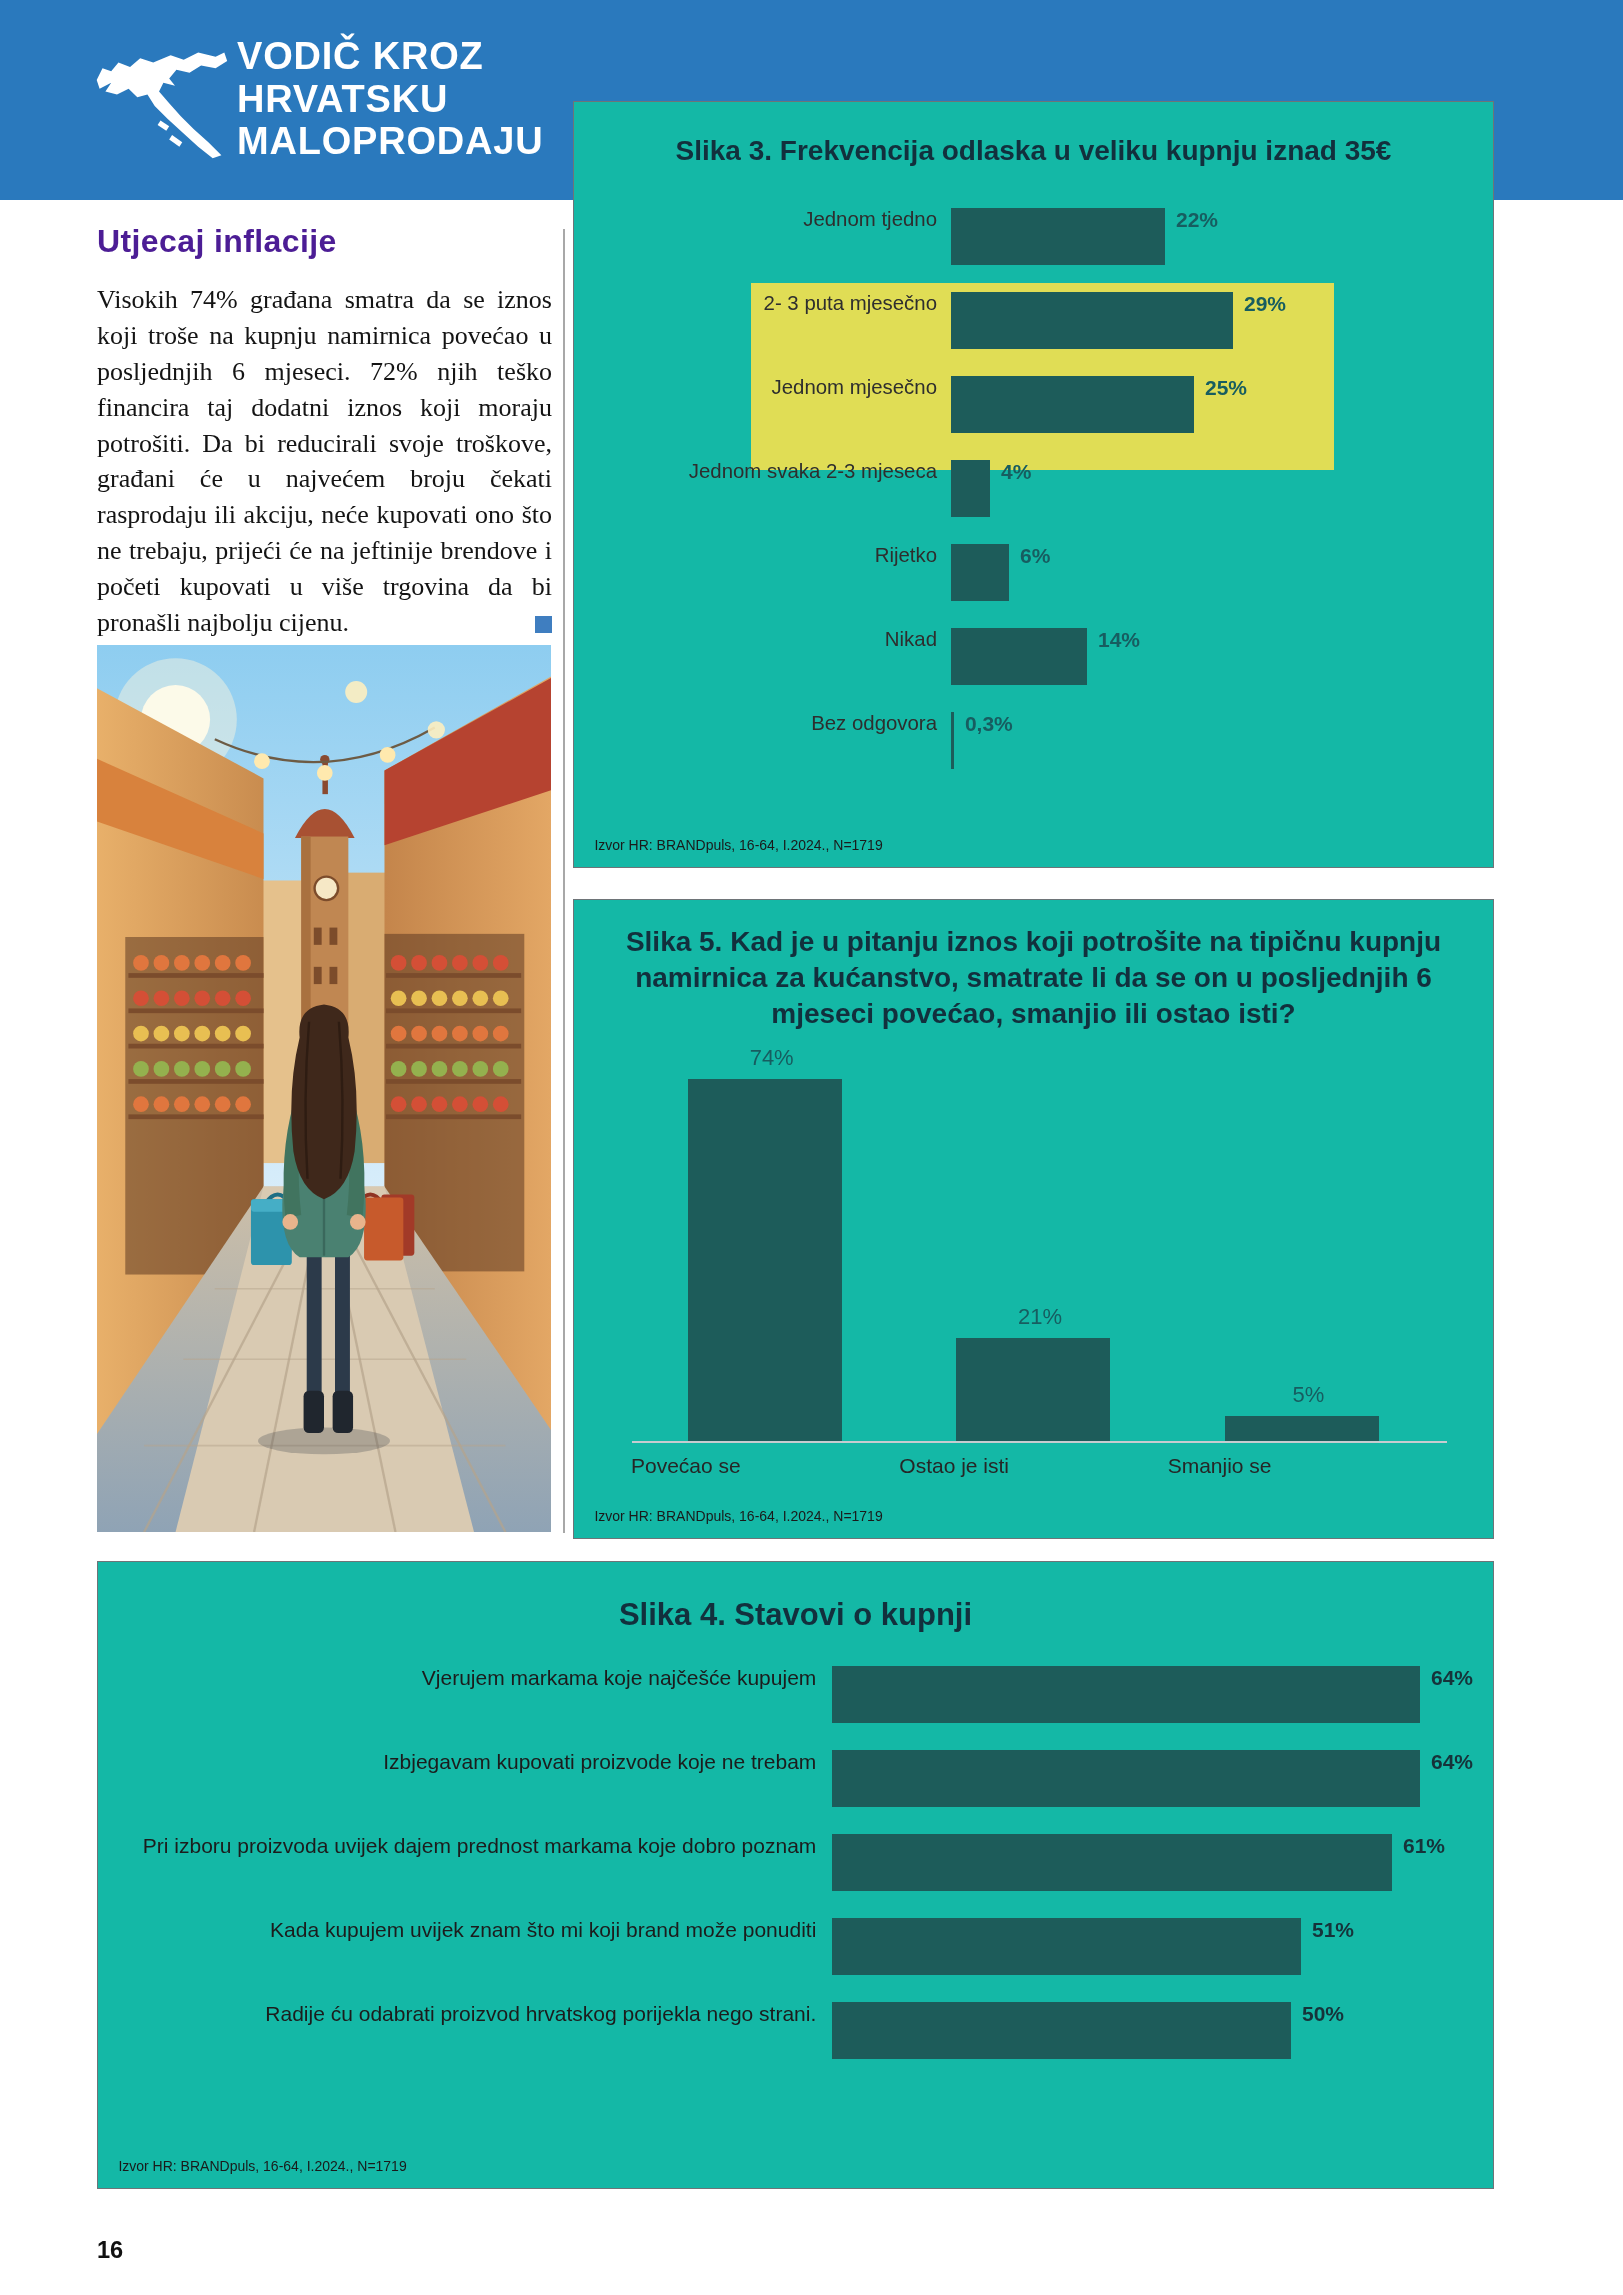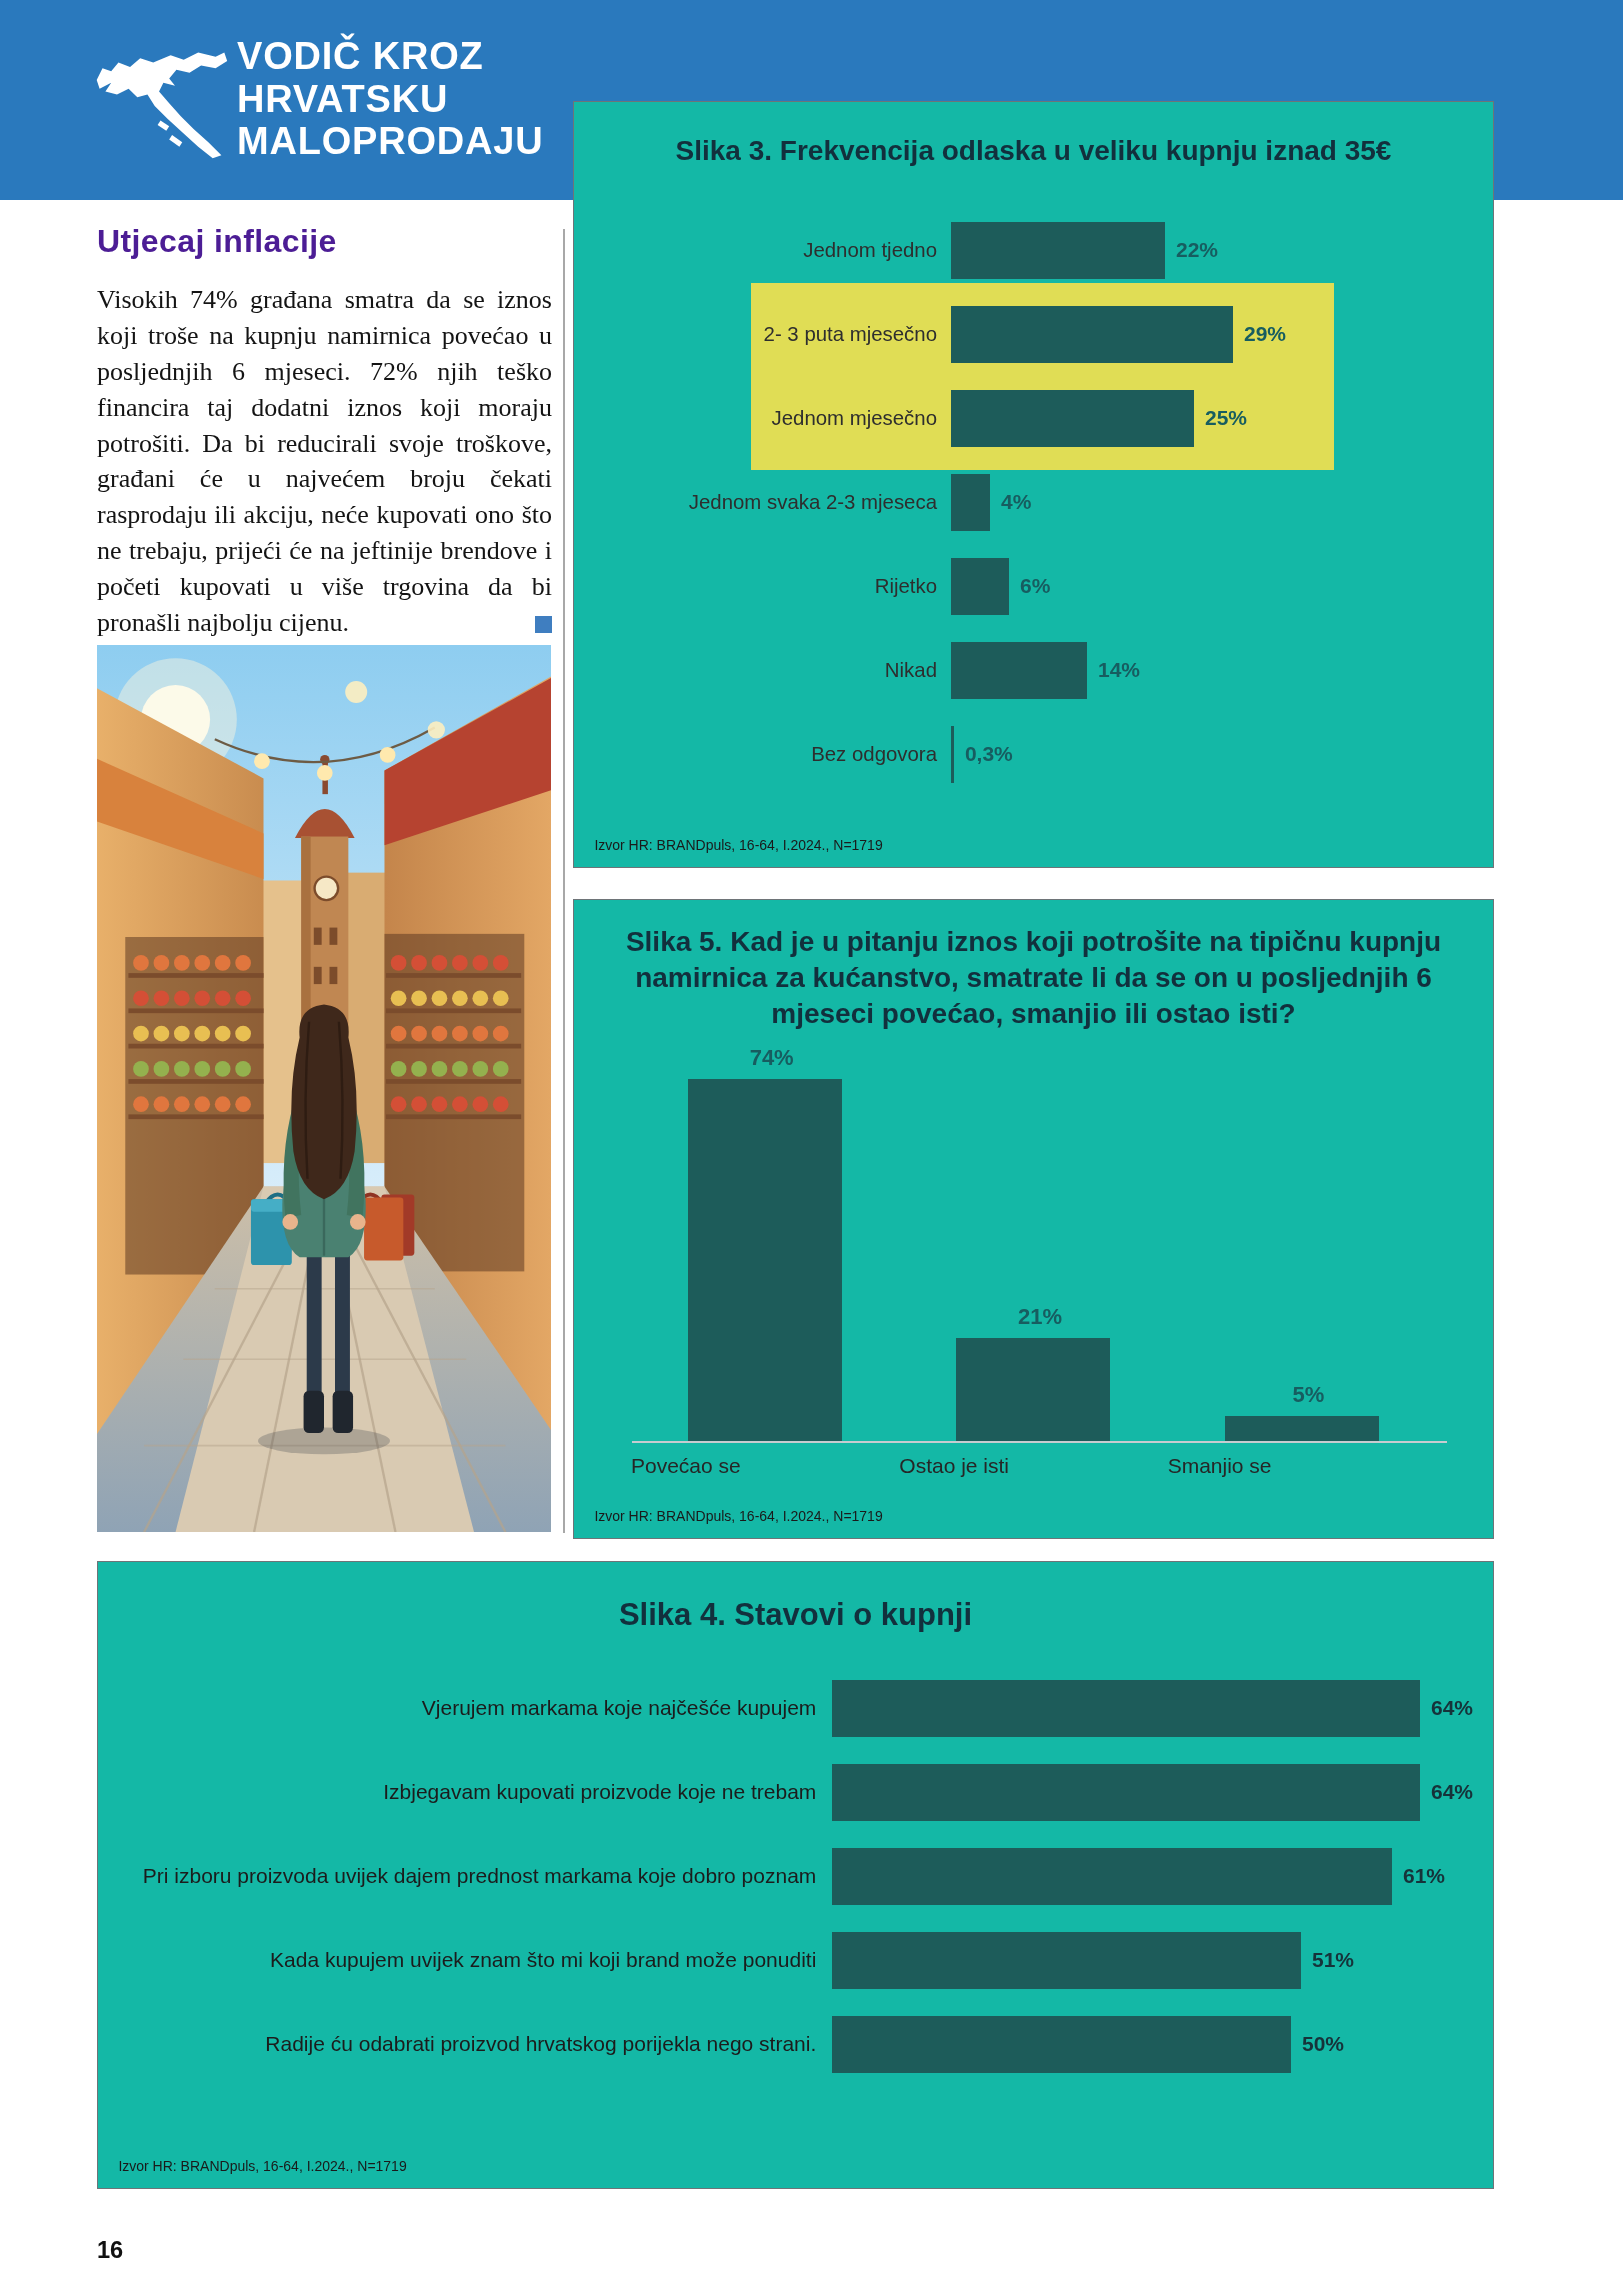--- a/index.html
+++ b/index.html
@@ -34,34 +34,34 @@
   .chart-title { text-align:center; color:#12303d; font-weight:700; font-size:28px;
                  margin:31px 38px 0 38px; line-height:1.3; }
   #box-slika5 .chart-title { margin-top:23.6px; }
   #box-slika4 .chart-title { font-size:31px; margin-top:33px; }
 
   .source { position:absolute; left:20.4px; bottom:14px; font-size:14px; color:#1a1a1a; }
 
   
   .hrows { position:relative; margin-top:39px; }
   #box-slika4 .hrows { margin-top:31px; }
-  .hrow { position:relative; display:flex; align-items:center; height:84px; z-index:1; }
+  .hrow { position:relative; display:flex; align-items:flex-start; height:84px; z-index:1; }
   .hlabel { width:377px; flex:none; text-align:right; padding-right:14px;
             font-size:20.4px; color:#2e2e2e; line-height:1.15; }
   .hbar { height:57px; background:#1d5c5a; flex:none; }
   .hval { margin-left:11px; font-weight:700; font-size:21px; color:#175d60; white-space:nowrap; }
   .band { position:absolute; background:#e0dd55; z-index:0; }
   #box-slika4 .hlabel { width:734px; font-size:21px; color:#1c1c1c; padding-right:15.7px; }
   #box-slika4 .hval { color:#16333a; }
 
   
   .vplot { display:flex; align-items:flex-end; justify-content:space-between;
            padding:0 57px; height:408px; margin-top:0; }
   .vcol { width:270px; display:flex; flex-direction:column; align-items:center; justify-content:flex-end; }
-  .vval { font-weight:700; font-size:22px; color:#175d60; margin-bottom:7.9px;margin-left:13px; }
+  .vval { font-weight:400; font-size:22px; color:#175d60; margin-bottom:7.9px;margin-left:13px; }
   .vbar { width:154px; background:#1d5c5a; }
   .vaxis { border-top:2.4px solid #c7ccd0; margin:0 46px 0 58px; }
   .vcats { display:flex; justify-content:space-between; padding:0 57px; margin-top:11px; }
   .vcat { width:270px; text-align:left; font-size:21px; color:#262626; }
 
   .pagenum { position:absolute; left:97px; top:2237px; font-weight:700; font-size:23.6px; color:#111111; }
 </style>
 </head>
 <body>
 

